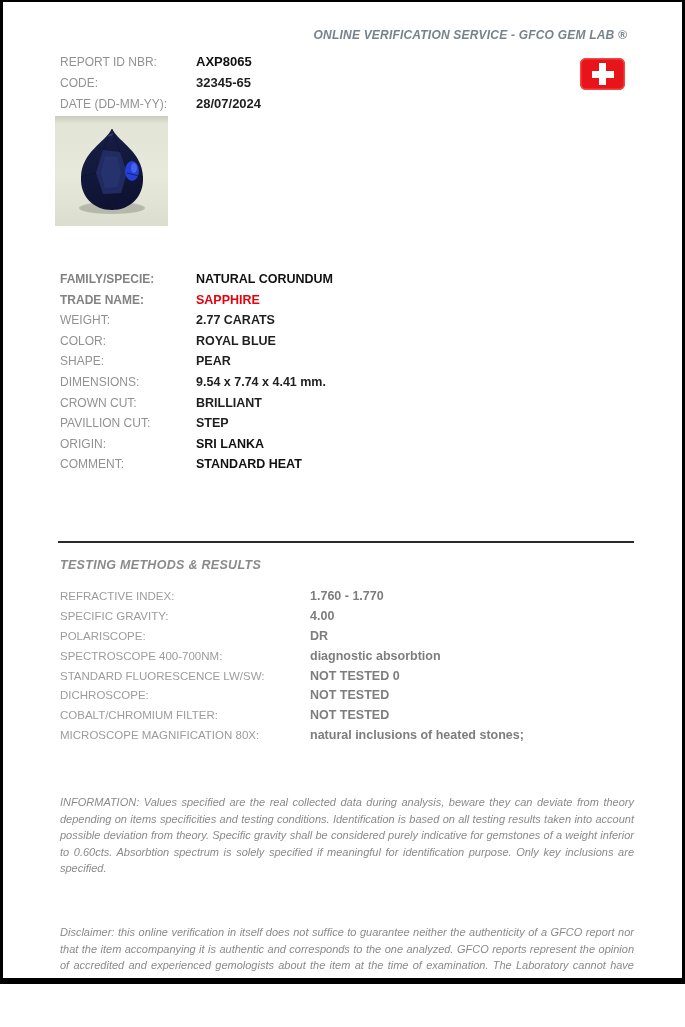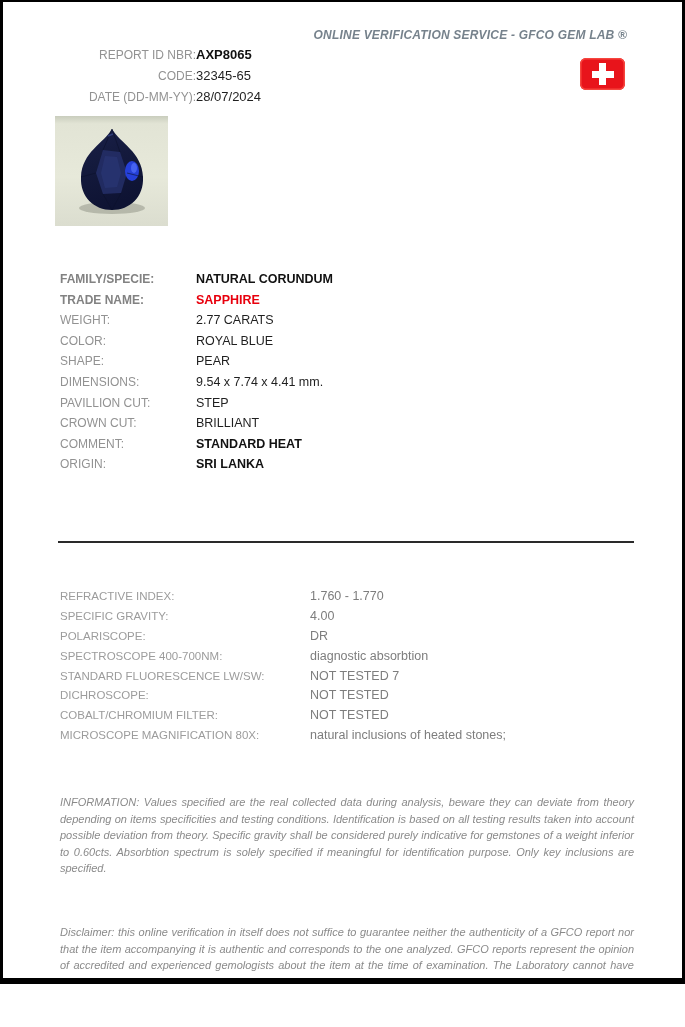--- a/index.html
+++ b/index.html
@@ -26,22 +26,22 @@
     background:#e8141b;
     box-shadow:inset 0 0 0 1.5px #f6463f;
   }
   .flag .cross-v{position:absolute;left:19px;top:5px;width:7px;height:22px;background:#fff;}
   .flag .cross-h{position:absolute;left:11.5px;top:12.5px;width:22px;height:7px;background:#fff;}
 
   
   .kv-block{position:absolute;left:57px;}
   .kv{display:flex;align-items:baseline;}
   .k{flex:0 0 auto;color:#929292;font-size:12px;}
-  .v{color:#1f1f1f;font-size:12.5px;}
-  .id-block{top:45px;text-align:right;}
+  .v{color:#1f1f1f;font-size:12.5px;font-weight:bold;}
+  .id-block{top:52px;}
   .id-block .kv{height:21px;}
   .id-block .k{width:136px;}
   .id-block .v{font-size:13px;}
   .strong{font-weight:bold;color:#111;}
   .k-strong{font-weight:bold;color:#828282;}
   .red{color:#e8000d;font-weight:bold;}
 
   
   .photo{
     position:absolute;left:52px;top:114px;width:113px;height:110px;
@@ -143,60 +143,61 @@
     </div>
     <div class="kv">
       <span class="k">SHAPE:</span>
       <span class="v">PEAR</span>
     </div>
     <div class="kv">
       <span class="k">DIMENSIONS:</span>
       <span class="v">9.54 x 7.74 x 4.41 mm.</span>
     </div>
     <div class="kv">
+      <span class="k">CROWN CUT:</span>
+      <span class="v">BRILLIANT</span>
+    </div>
+    <div class="kv">
       <span class="k">PAVILLION CUT:</span>
       <span class="v">STEP</span>
     </div>
     <div class="kv">
-      <span class="k">CROWN CUT:</span>
-      <span class="v">BRILLIANT</span>
+      <span class="k">ORIGIN:</span>
+      <span class="v strong">SRI LANKA</span>
     </div>
     <div class="kv">
       <span class="k">COMMENT:</span>
       <span class="v strong">STANDARD HEAT</span>
     </div>
-    <div class="kv">
-      <span class="k">ORIGIN:</span>
-      <span class="v strong">SRI LANKA</span>
-    </div>
   </div>
 
   <div class="divider"></div>
 
+  <div class="testing-title">TESTING METHODS &amp; RESULTS</div>
 
   <div class="kv-block testing-block">
     <div class="kv">
       <span class="k">REFRACTIVE INDEX:</span>
       <span class="v">1.760 - 1.770</span>
     </div>
     <div class="kv">
       <span class="k">SPECIFIC GRAVITY:</span>
       <span class="v">4.00</span>
     </div>
     <div class="kv">
       <span class="k">POLARISCOPE:</span>
       <span class="v">DR</span>
     </div>
     <div class="kv">
       <span class="k">SPECTROSCOPE 400-700NM:</span>
       <span class="v">diagnostic absorbtion</span>
     </div>
     <div class="kv">
       <span class="k">STANDARD FLUORESCENCE LW/SW:</span>
-      <span class="v">NOT TESTED 7</span>
+      <span class="v">NOT TESTED 0</span>
     </div>
     <div class="kv">
       <span class="k">DICHROSCOPE:</span>
       <span class="v">NOT TESTED</span>
     </div>
     <div class="kv">
       <span class="k">COBALT/CHROMIUM FILTER:</span>
       <span class="v">NOT TESTED</span>
     </div>
     <div class="kv">

